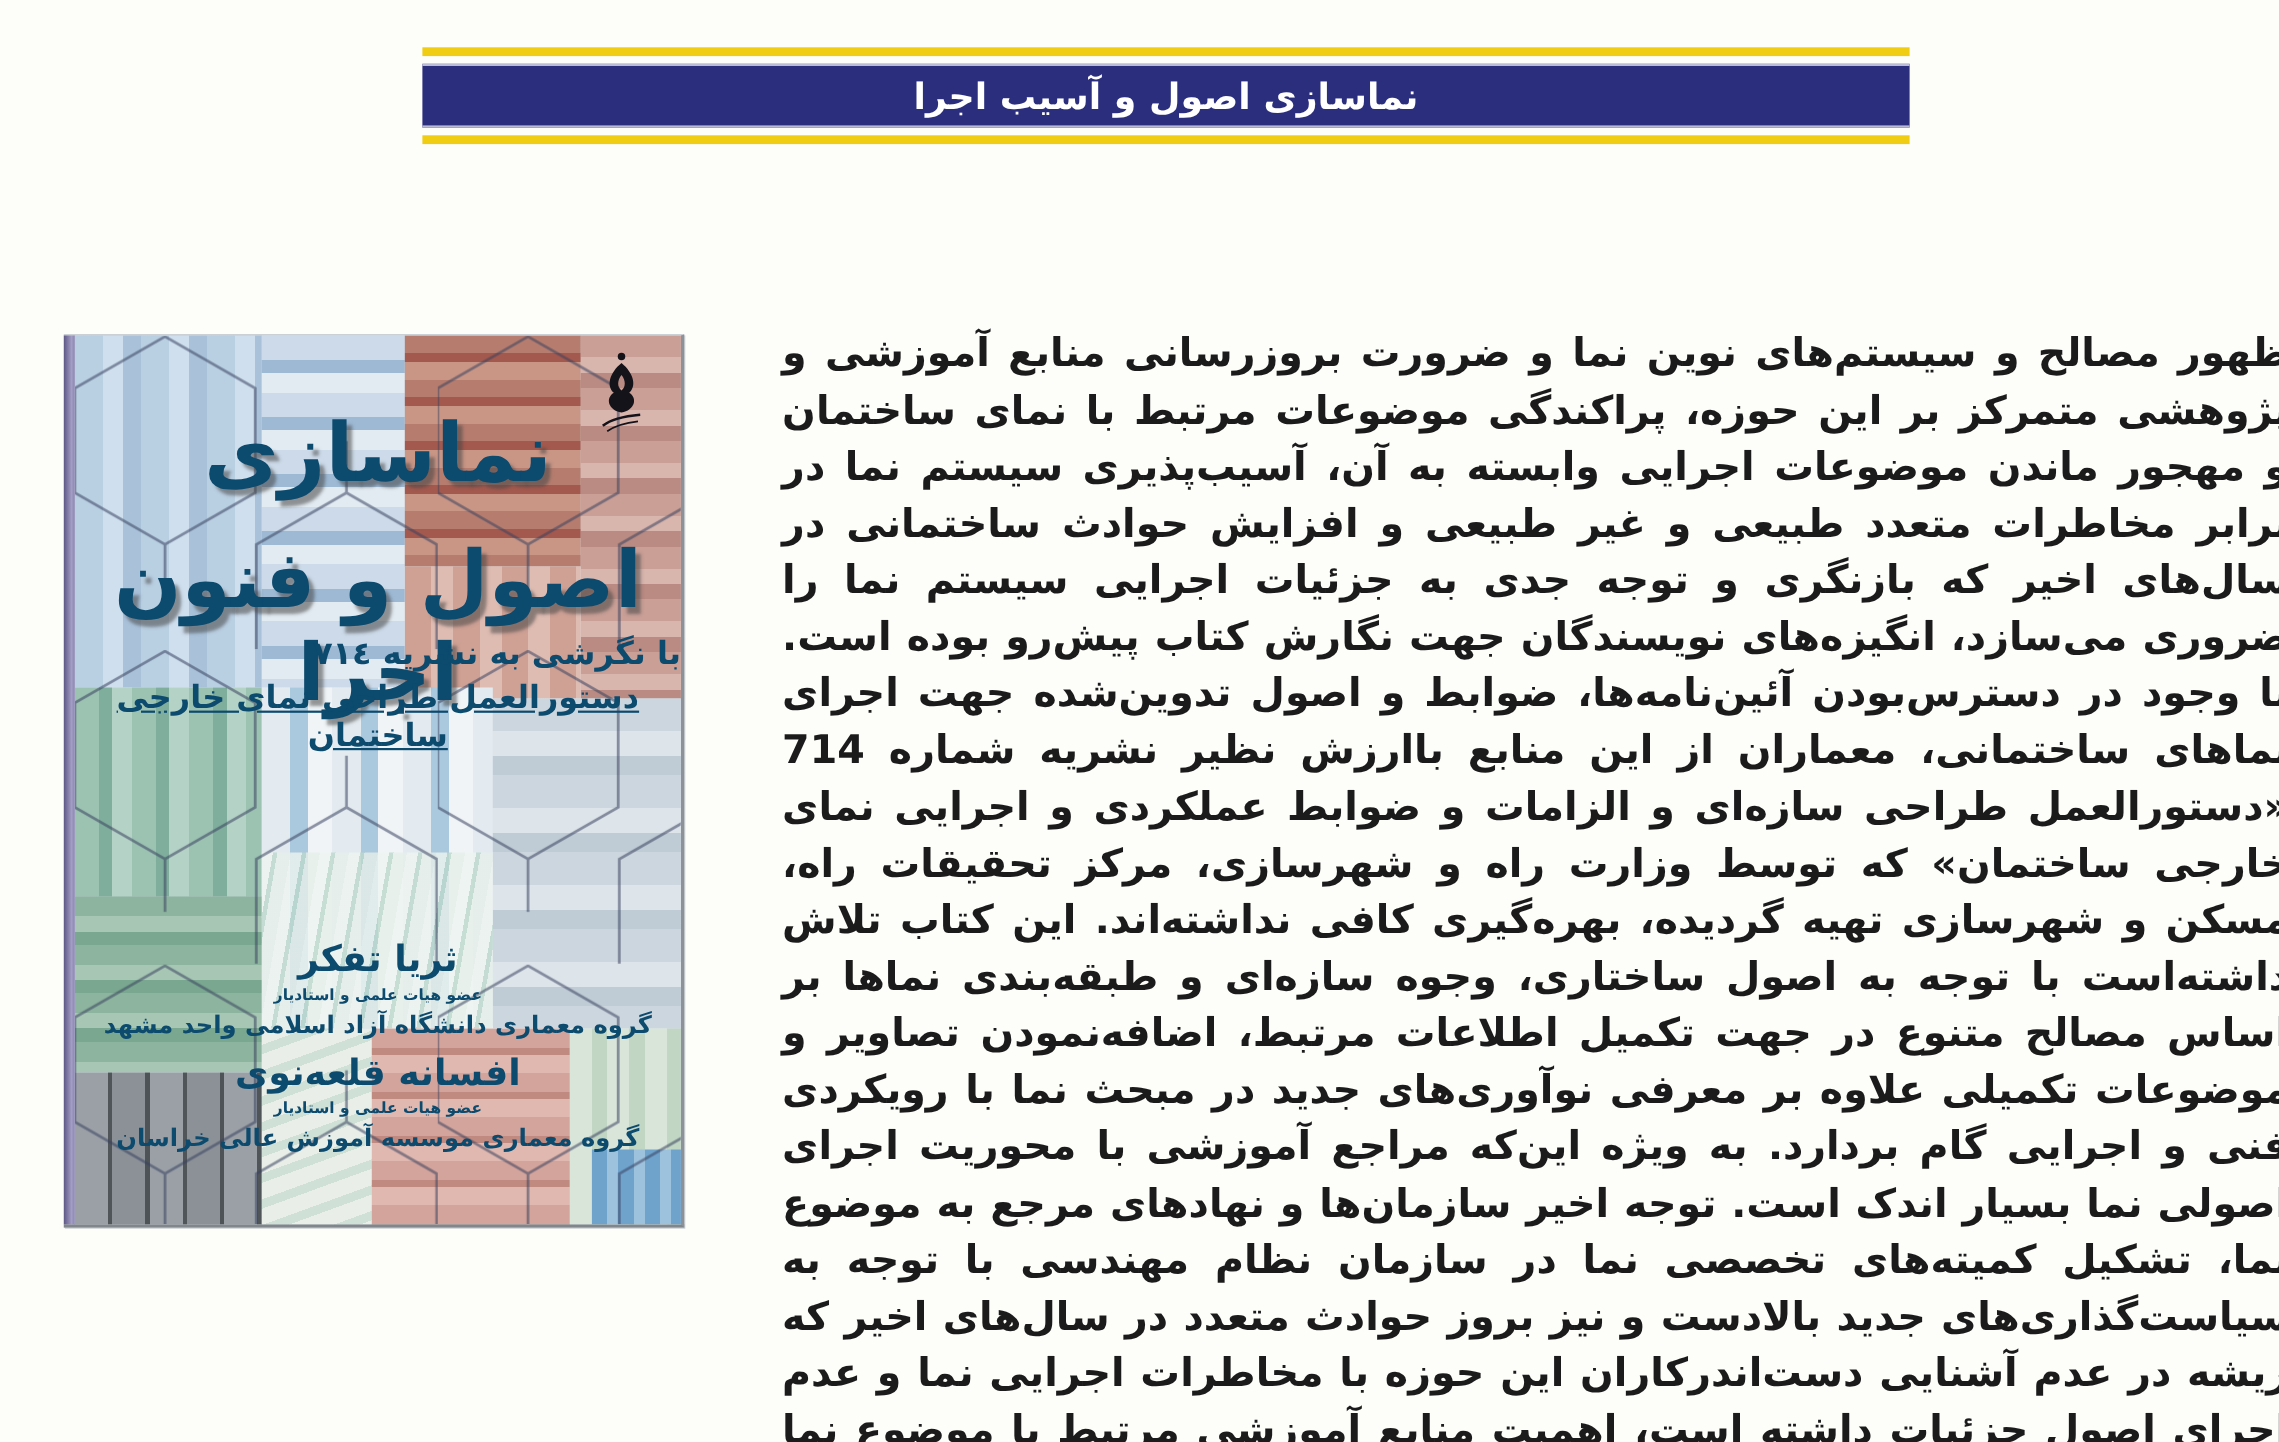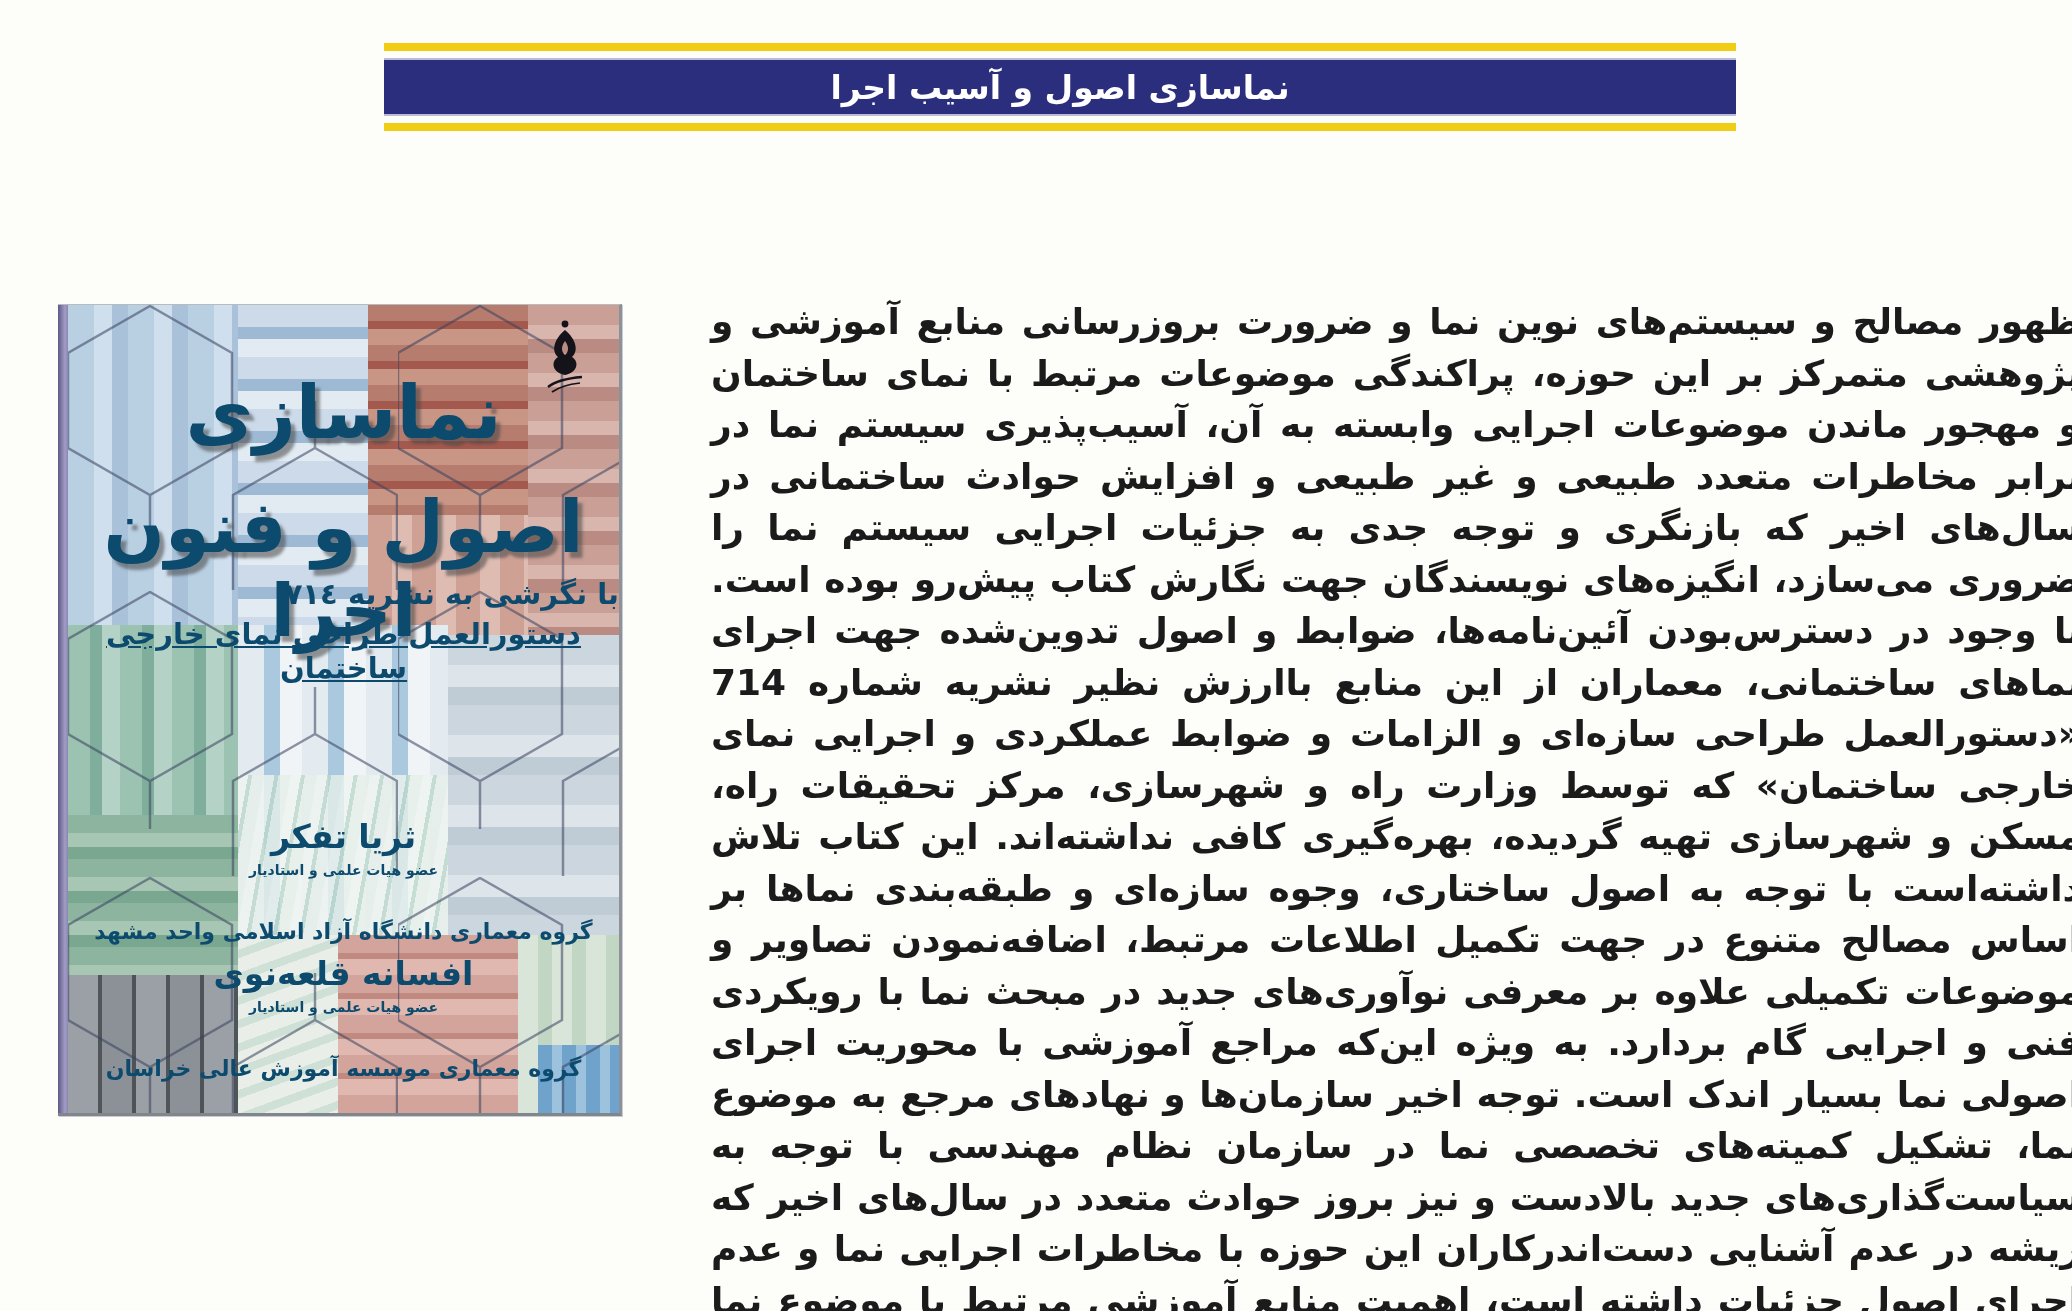--- a/index.html
+++ b/index.html
@@ -68,24 +68,24 @@
     font-size:74px; font-weight:bold;
     text-shadow:5px 6px 3px rgba(70,70,70,.55);
   }
   .bk-title2 {
     position:absolute; top:180px; width:100%;
     font-size:72px; font-weight:bold;
     text-shadow:5px 6px 3px rgba(70,70,70,.55);
   }
   .bk-sub1 { position:absolute; top:272px; width:100%; font-size:29px; font-weight:bold;text-align:right; }
   .bk-sub2 { position:absolute; top:312px; width:100%; font-size:29px; font-weight:bold;text-decoration:underline; }
-  .author-block { position:absolute; top:512px; width:100%; }
+  .author-block { position:absolute; top:547px; width:100%; }
   .author-name { font-size:33px; font-weight:bold; line-height:40px; }
   .author-role { font-size:14px; font-weight:bold; line-height:27px; }
-  .author-aff  { font-size:22px; font-weight:bold; line-height:28px; margin-bottom:8px;margin-top:34px; }
+  .author-aff  { font-size:22px; font-weight:bold; line-height:28px; margin-bottom:8px; }
 
   
   .article {
     position:absolute; left:711px; top:296px; width:1370px;
     direction:rtl;
     font-weight:bold;
   }
   .article p {
     font-size:36px; line-height:51.5px; text-align:justify;
     color:#1b1b1b; word-spacing:1px;

